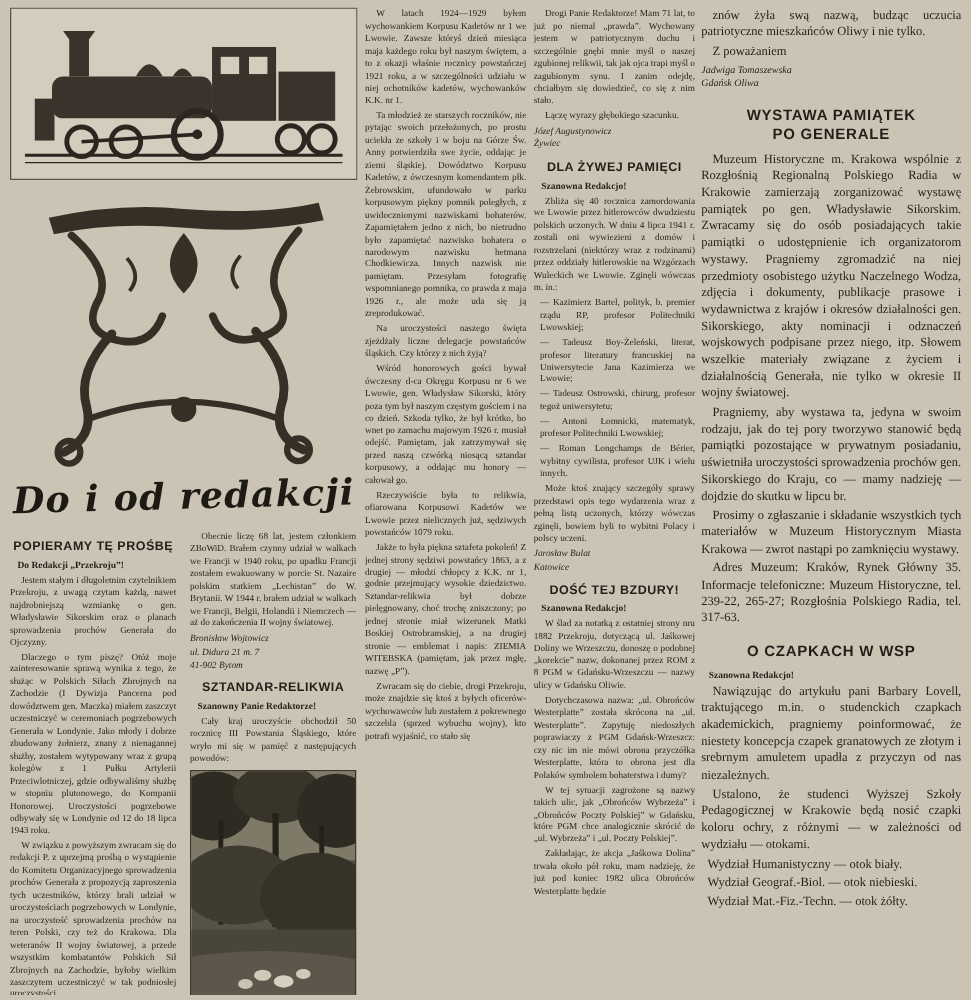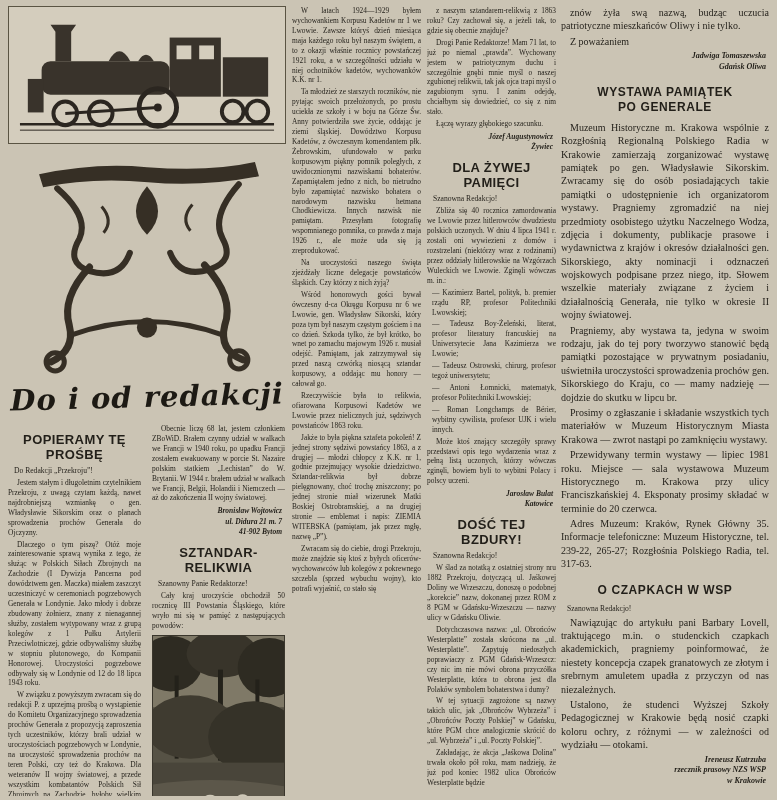--- a/index.html
+++ b/index.html
@@ -32,25 +32,25 @@
 
   .paras p {
     font-size:7.4px; line-height:1.34; text-align:justify; text-indent:9px;
     margin-bottom:2px;
   }
   .c5 .paras p { font-size:10px; }
   .paras.list p { text-indent:0; padding-left:5px; }
 
   .hl {
     font-family:"Liberation Sans", sans-serif; font-weight:bold;
-    font-size:13px; letter-spacing:.4px; text-align:center; margin:8px 0 4px;
+    font-size:10px; letter-spacing:.4px; text-align:center; margin:8px 0 4px;
   }
   .hl.big { font-size:12px; line-height:1.25; margin:12px 0 6px; letter-spacing:.6px; }
-  .salut { font-size:7.6px; font-weight:normal; margin:1px 0 3px; text-indent:6px; }
-  .sig { text-align:right; font-size:7.5px; font-weight:bold; font-style:italic; line-height:1.35; margin:3px 3px 6px 0; }
+  .salut { font-size:7.6px; font-weight:bold; margin:1px 0 3px; text-indent:6px; }
+  .sig { font-size:7.5px; font-weight:normal; font-style:italic; line-height:1.35; margin:3px 3px 6px 0; }
   .c5 .sig { font-size:8px; }
 
   .photo { width:133px; height:186px; margin-top:5px; border:1px solid #3a362c; }
   .photo svg { width:100%; height:100%; display:block; }
 </style>
 </head>
 <body>
 
 <div class="page">
 
@@ -147,29 +147,28 @@
       </div>
     </div>
   </div>
 
   <div class="col c3">
     <div class="paras">
         <p>W latach 1924—1929 byłem wychowankiem Korpusu Kadetów nr 1 we Lwowie. Zawsze któryś dzień miesiąca maja każdego roku był naszym świętem, a to z okazji właśnie rocznicy powstańczej 1921 roku, a w szczególności udziału w niej ochotników kadetów, wychowanków K.K. nr 1.</p>
         <p>Ta młodzież ze starszych roczników, nie pytając swoich przełożonych, po prostu uciekła ze szkoły i w boju na Górze Św. Anny potwierdziła swe życie, oddając je ziemi śląskiej. Dowództwo Korpusu Kadetów, z ówczesnym komendantem płk. Żebrowskim, ufundowało w parku korpusowym piękny pomnik poległych, z uwidocznionymi nazwiskami bohaterów. Zapamiętałem jedno z nich, bo nietrudno było zapamiętać nazwisko bohatera o narodowym nazwisku hetmana Chodkiewicza. Innych nazwisk nie pamiętam. Przesyłam fotografię wspomnianego pomnika, co prawda z maja 1926 r., ale może uda się ją zreprodukować.</p>
         <p>Na uroczystości naszego święta zjeżdżały liczne delegacje powstańców śląskich. Czy którzy z nich żyją?</p>
         <p>Wśród honorowych gości bywał ówczesny d-ca Okręgu Korpusu nr 6 we Lwowie, gen. Władysław Sikorski, który poza tym był naszym częstym gościem i na co dzień. Szkoda tylko, że był krótko, bo wnet po zamachu majowym 1926 r. musiał odejść. Pamiętam, jak zatrzymywał się przed naszą czwórką niosącą sztandar korpusowy, a oddając mu honory — całował go.</p>
-        <p>Rzeczywiście była to relikwia, ofiarowana Korpusowi Kadetów we Lwowie przez nielicznych już, sędziwych powstańców 1863 roku.</p>
+        <p>Rzeczywiście była to relikwia, ofiarowana Korpusowi Kadetów we Lwowie przez nielicznych już, sędziwych powstańców 1079 roku.</p>
         <p>Jakże to była piękna sztafeta pokoleń! Z jednej strony sędziwi powstańcy 1863, a z drugiej — młodzi chłopcy z K.K. nr 1, godnie przejmujący wysokie dziedzictwo. Sztandar-relikwia był dobrze pielęgnowany, choć trochę zniszczony; po jednej stronie miał wizerunek Matki Boskiej Ostrobramskiej, a na drugiej stronie — emblemat i napis: ZIEMIA WITEBSKA (pamiętam, jak przez mgłę, nazwę „P”).</p>
-        <p>Zwracam się do ciebie, drogi Przekroju, może znajdzie się ktoś z byłych oficerów-wychowawców lub kolegów z pokrewnego szczebla (sprzed wybuchu wojny), kto potrafi wyjaśnić, co stało się</p>
+        <p>Zwracam się do ciebie, drogi Przekroju, może znajdzie się ktoś z byłych oficerów-wychowawców lub zostałem z pokrewnego szczebla (sprzed wybuchu wojny), kto potrafi wyjaśnić, co stało się</p>
       </div>
   </div>
 
   <div class="col c4">
     <div class="paras">
-        <p>z naszym sztandarem-relikwią z 1863 roku? Czy zachował się, a jeżeli tak, to gdzie się obecnie znajduje?</p>
         <p>Drogi Panie Redaktorze! Mam 71 lat, to już po niemal „prawda”. Wychowany jestem w patriotycznym duchu i szczególnie gnębi mnie myśl o naszej zgubionej relikwii, tak jak ojca trapi myśl o zagubionym synu. I zanim odejdę, chciałbym się dowiedzieć, co się z nim stało.</p>
         <p>Łączę wyrazy głębokiego szacunku.</p>
       </div>
     <div class="sig">
       <div>Józef Augustynowicz</div>
       <div>Żywiec</div>
     </div>
 
     <h3 class="hl">DLA ŻYWEJ PAMIĘCI</h3>
     <p class="salut">Szanowna Redakcjo!</p>
@@ -212,30 +211,29 @@
     </div>
 
     <h3 class="hl big">
       <span>WYSTAWA PAMIĄTEK</span><br>
       <span>PO GENERALE</span>
     </h3>
     <div class="paras">
         <p>Muzeum Historyczne m. Krakowa wspólnie z Rozgłośnią Regionalną Polskiego Radia w Krakowie zamierzają zorganizować wystawę pamiątek po gen. Władysławie Sikorskim. Zwracamy się do osób posiadających takie pamiątki o udostępnienie ich organizatorom wystawy. Pragniemy zgromadzić na niej przedmioty osobistego użytku Naczelnego Wodza, zdjęcia i dokumenty, publikacje prasowe i wydawnictwa z krajów i okresów działalności gen. Sikorskiego, akty nominacji i odznaczeń wojskowych podpisane przez niego, itp. Słowem wszelkie materiały związane z życiem i działalnością Generała, nie tylko w okresie II wojny światowej.</p>
         <p>Pragniemy, aby wystawa ta, jedyna w swoim rodzaju, jak do tej pory tworzywo stanowić będą pamiątki pozostające w prywatnym posiadaniu, uświetniła uroczystości sprowadzenia prochów gen. Sikorskiego do Kraju, co — mamy nadzieję — dojdzie do skutku w lipcu br.</p>
         <p>Prosimy o zgłaszanie i składanie wszystkich tych materiałów w Muzeum Historycznym Miasta Krakowa — zwrot nastąpi po zamknięciu wystawy.</p>
-        <p>Przewidywany termin wystawy — lipiec 1981 roku. Miejsce — sala wystawowa Muzeum Historycznego m. Krakowa przy ulicy Franciszkańskiej 4. Eksponaty prosimy składać w terminie do 20 czerwca.</p>
         <p>Adres Muzeum: Kraków, Rynek Główny 35. Informacje telefoniczne: Muzeum Historyczne, tel. 239-22, 265-27; Rozgłośnia Polskiego Radia, tel. 317-63.</p>
       </div>
 
     <h3 class="hl big">O CZAPKACH W WSP</h3>
     <p class="salut">Szanowna Redakcjo!</p>
     <div class="paras">
         <p>Nawiązując do artykułu pani Barbary Lovell, traktującego m.in. o studenckich czapkach akademickich, pragniemy poinformować, że niestety koncepcja czapek granatowych ze złotym i srebrnym amuletem upadła z przyczyn od nas niezależnych.</p>
         <p>Ustalono, że studenci Wyższej Szkoły Pedagogicznej w Krakowie będą nosić czapki koloru ochry, z różnymi — w zależności od wydziału — otokami.</p>
       </div>
-    <div class="sig">
-      <div>Ireneusz Kutrzuba</div>
-      <div>rzecznik prasowy NZS WSP</div>
-      <div>w Krakowie</div>
-    </div>
+    <div class="paras list">
+        <p>Wydział Humanistyczny — otok biały.</p>
+        <p>Wydział Geograf.-Biol. — otok niebieski.</p>
+        <p>Wydział Mat.-Fiz.-Techn. — otok żółty.</p>
+      </div>
   </div>
 
 </div>
 
 </body></html>

